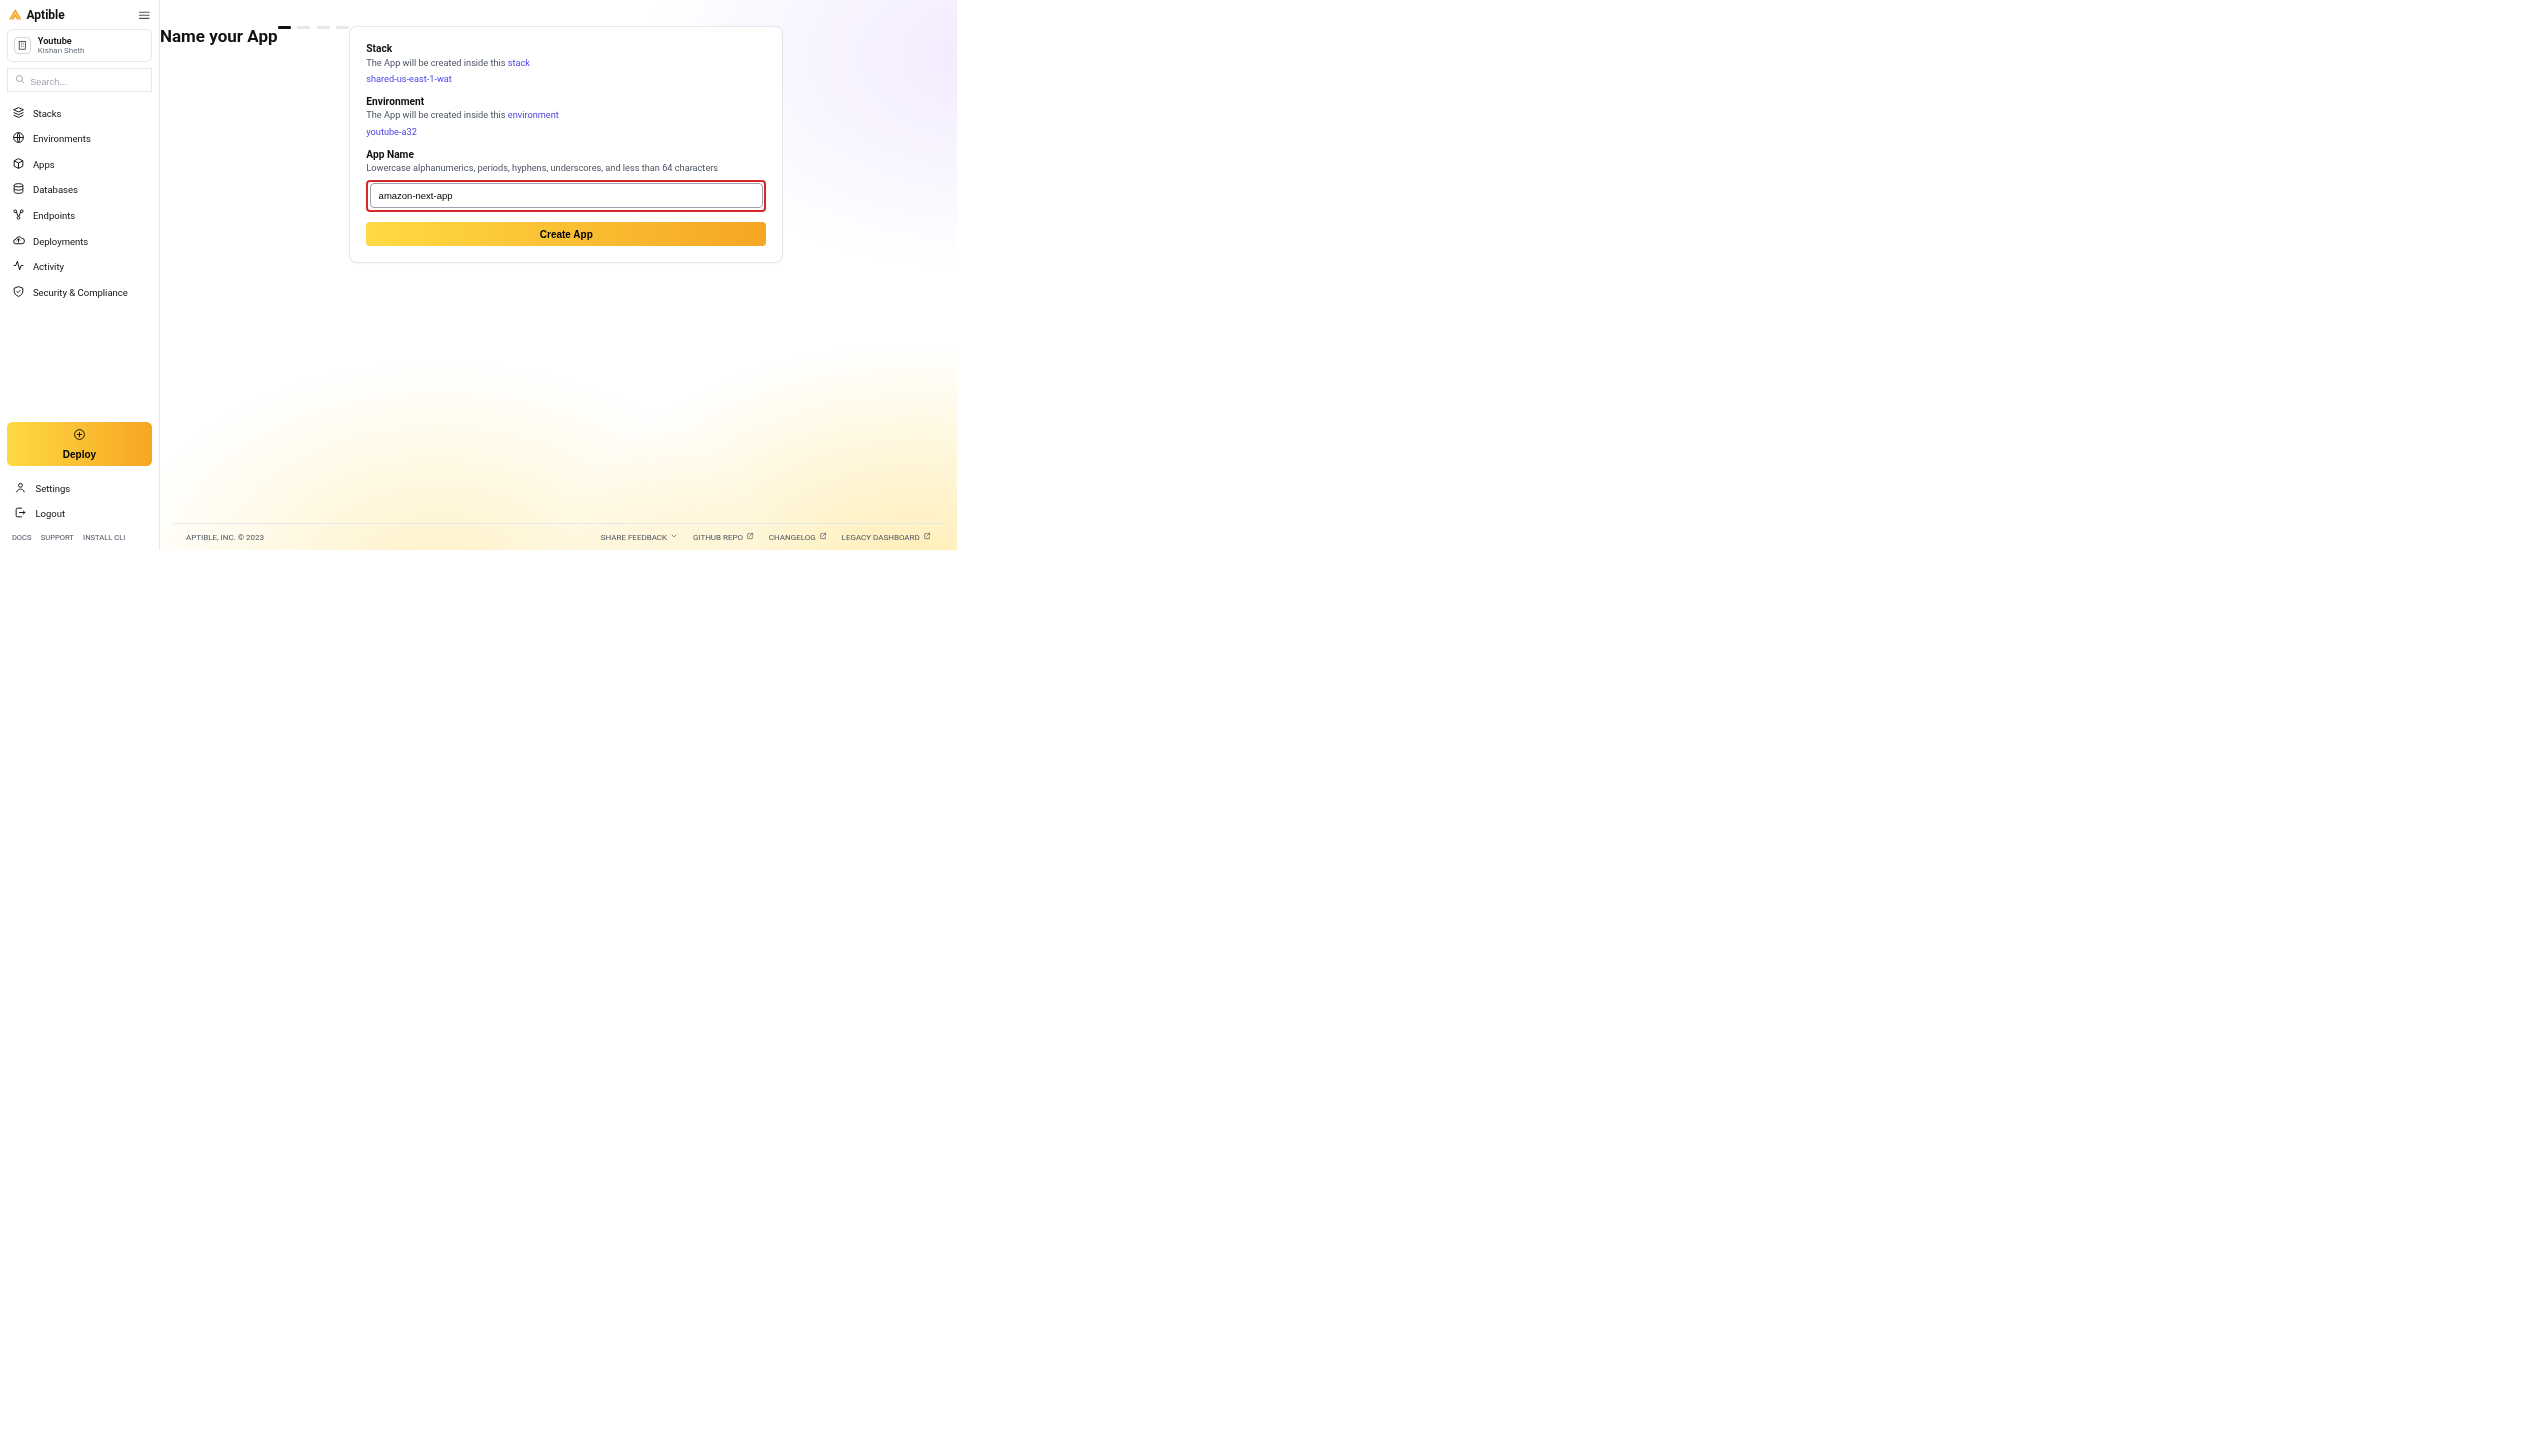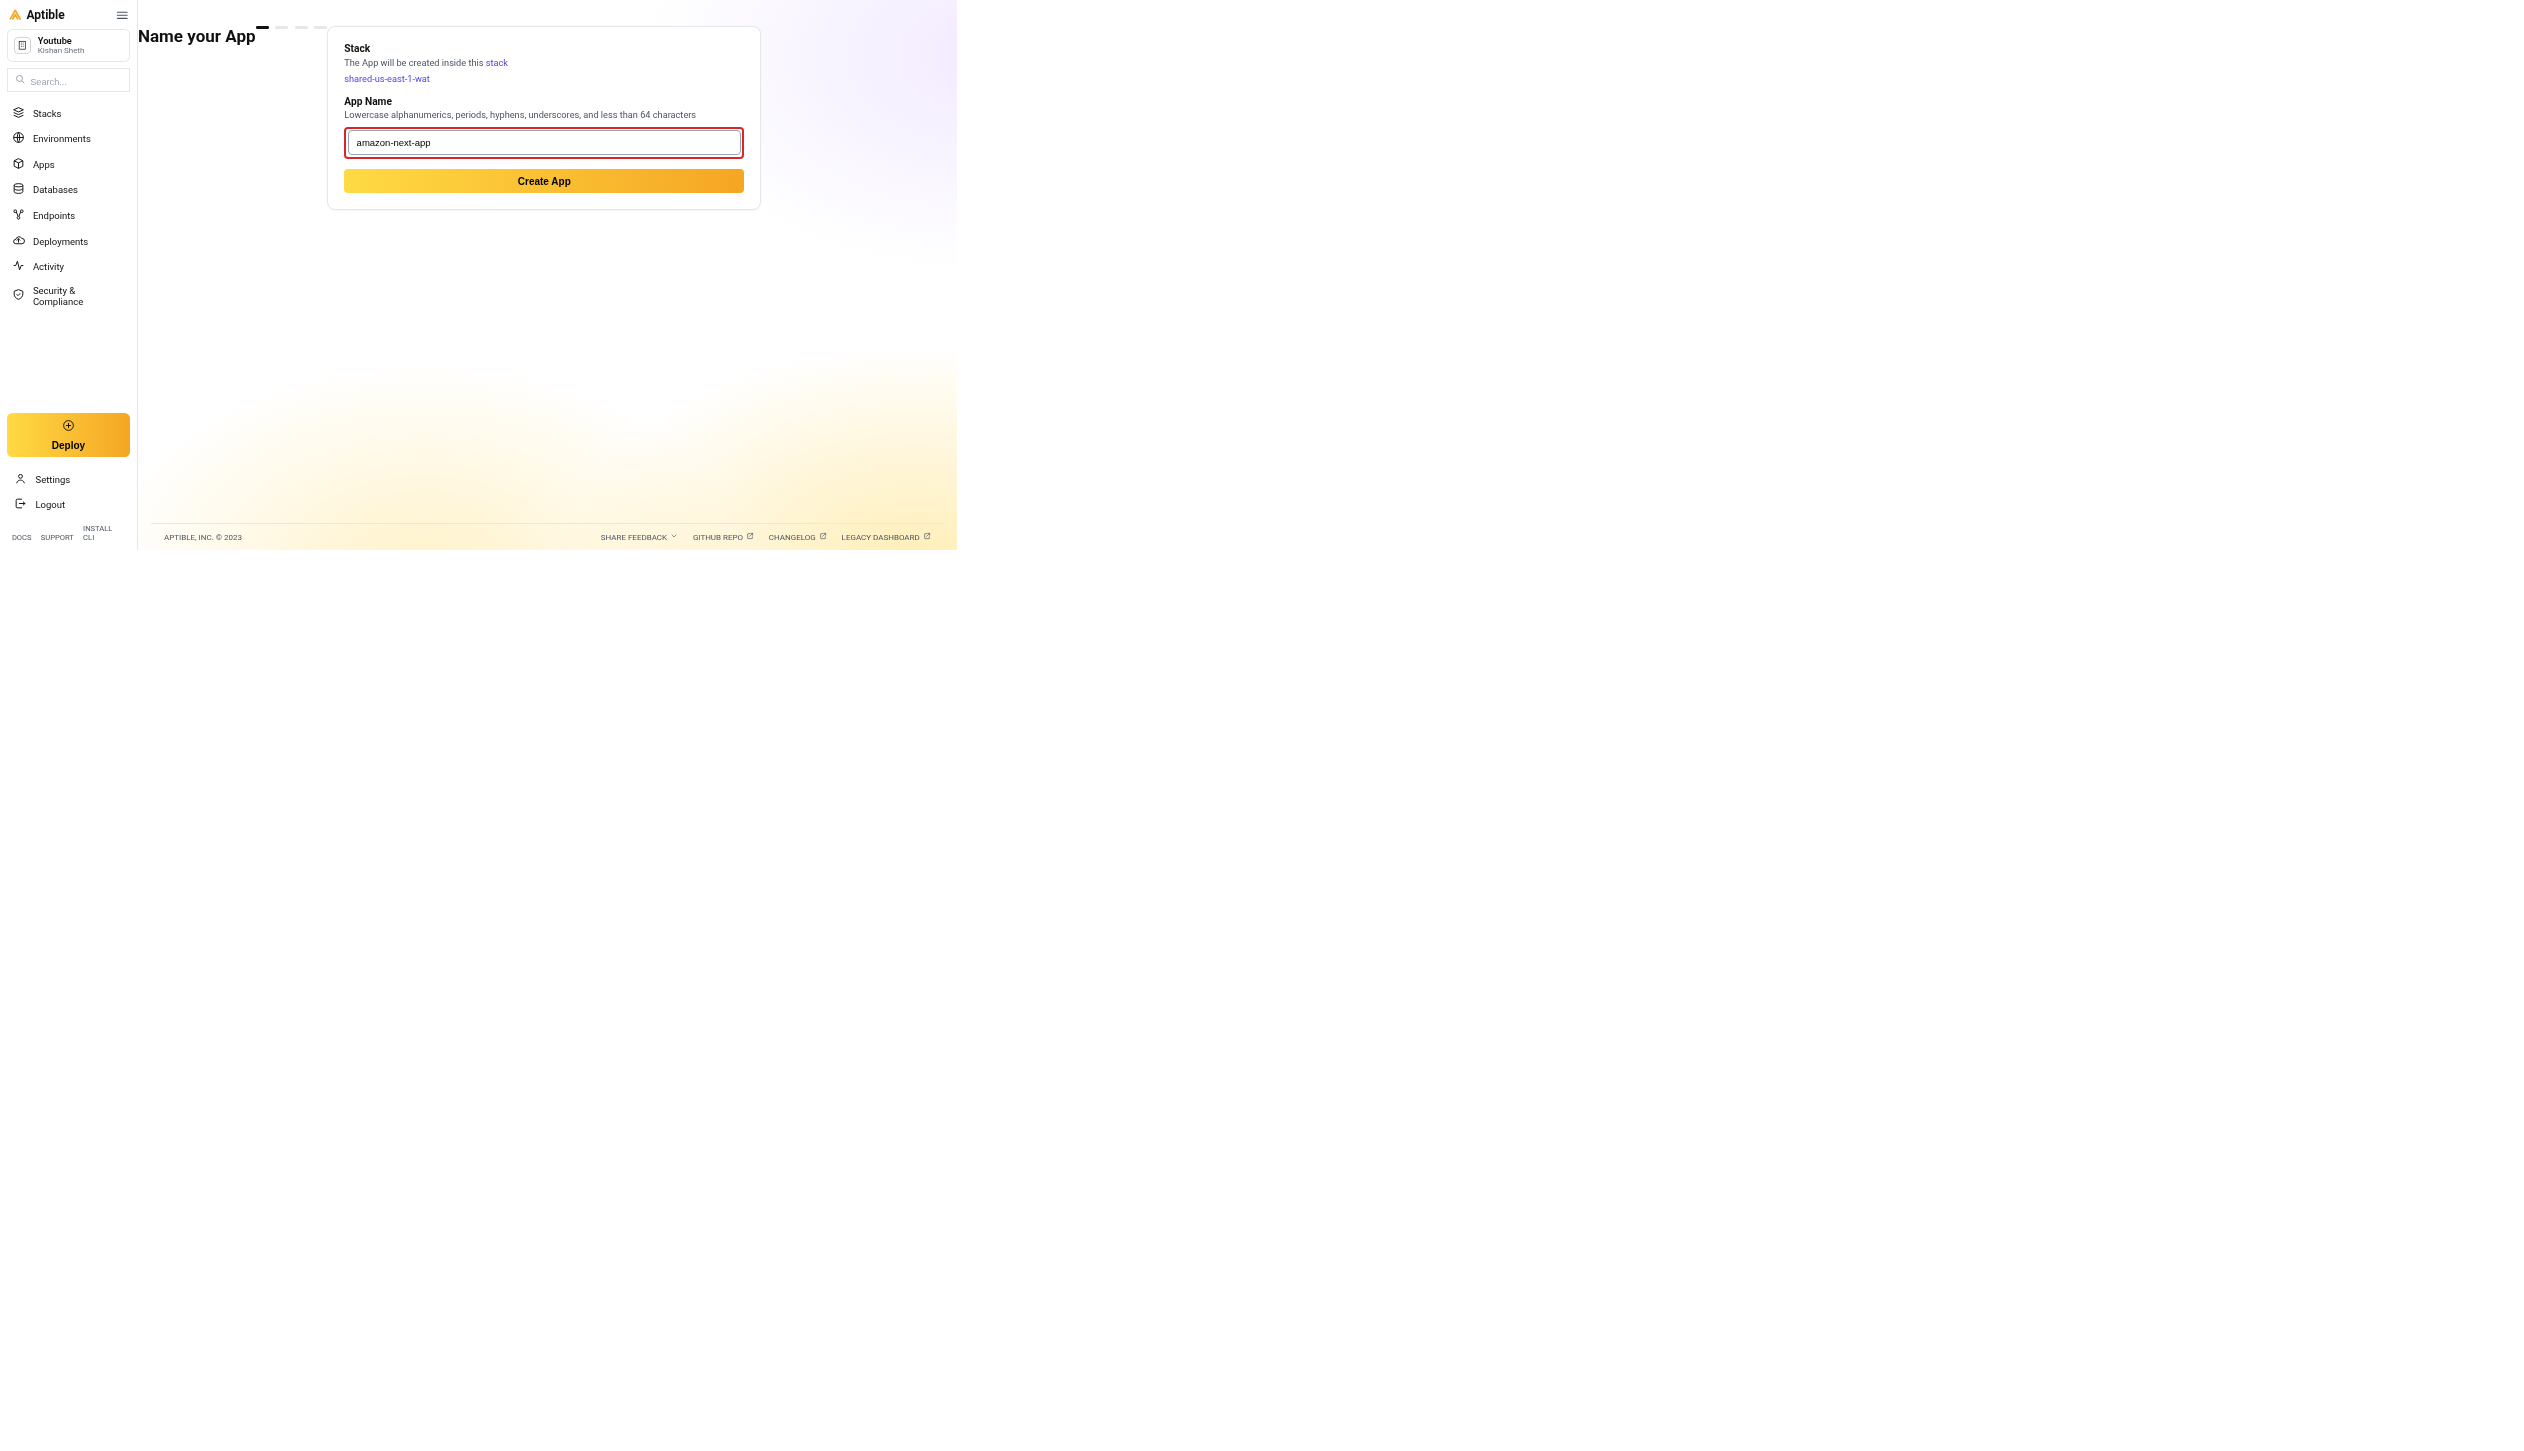--- a/index.html
+++ b/index.html
@@ -8,21 +8,21 @@
     font-size: 9.2px;
     color: #111;
     background: #fff;
     width: 957px;
     height: 550px;
     overflow: hidden;
     position: relative;
   }
   .app { display: flex; height: 100%; }
   .sidebar {
-    width: 138px;
+    width: 160px;
     border-right: 0.7px solid #e5e7eb;
     display: flex;
     flex-direction: column;
     padding: 8px 4px 5.3px 4px;
     background: #fff;
     position: relative;
     z-index: 2;
   }
   .sidebar-header {
     display: flex;
@@ -319,20 +319,27 @@
 
       <div class="card">
         <div class="section">
           <div class="section-title">Stack</div>
           <div class="section-desc">
             <span>The App will be created inside this </span><a>stack</a>
           </div>
           <a class="section-link">shared-us-east-1-wat</a>
         </div>
 
+        <div class="section">
+          <div class="section-title">Environment</div>
+          <div class="section-desc">
+            <span>The App will be created inside this </span><a>environment</a>
+          </div>
+          <a class="section-link">youtube-a32</a>
+        </div>
 
         <div class="section">
           <div class="section-title">App Name</div>
           <div class="section-desc">Lowercase alphanumerics, periods, hyphens, underscores, and less than 64 characters</div>
           <div class="input-frame">
             <input class="text-input" type="text" value="amazon-next-app" style="">
           </div>
           <button class="create-btn">
             <span>Create App</span>
           </button>

